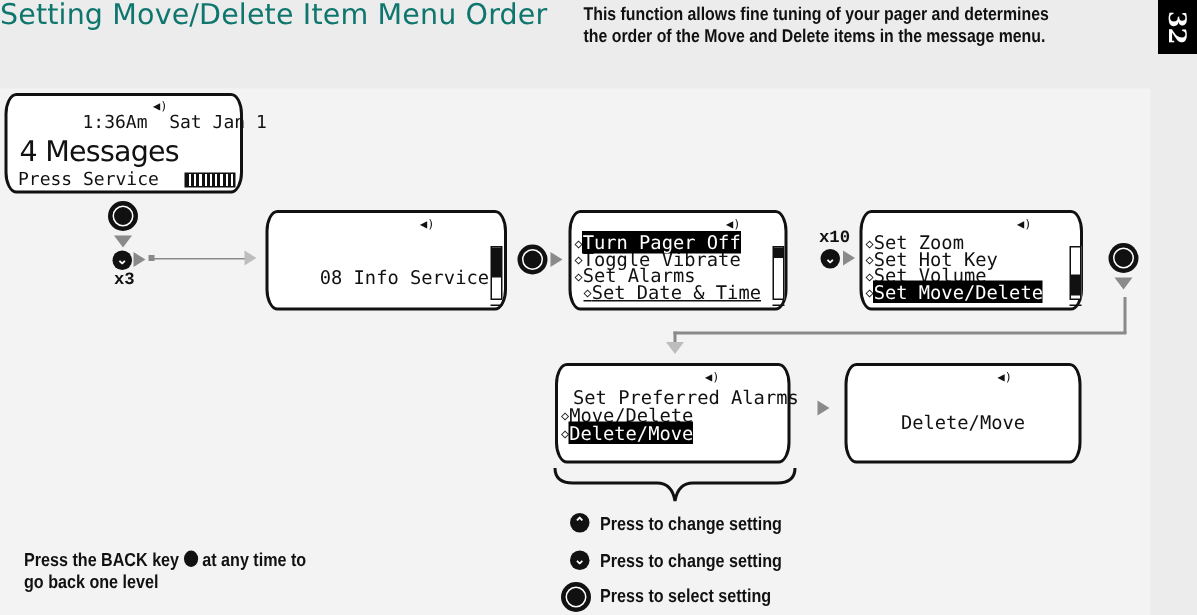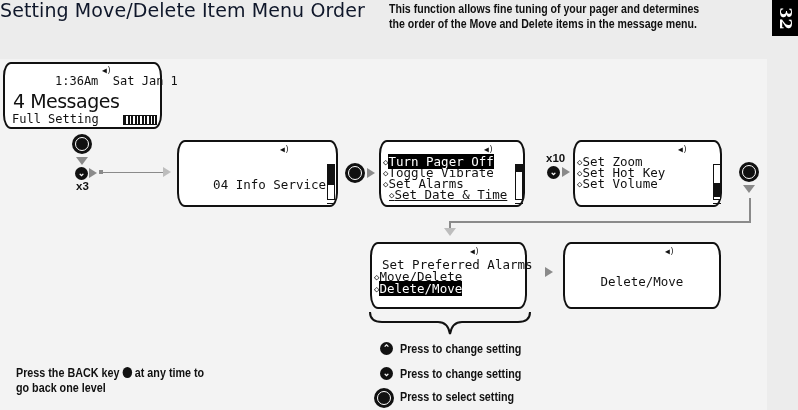--- a/index.html
+++ b/index.html
@@ -3,21 +3,21 @@
 <meta charset="utf-8">
 <style>
   html, body { margin: 0; padding: 0; }
   body {
     width: 798px; height: 410px; position: relative; overflow: hidden;
     background: #ececec;
     font-family: "Liberation Sans", sans-serif; color: #111;
   }
   .title {
     position: absolute; left: 0; top: -1px;
-    font-size: 19px; font-family: "DejaVu Sans", sans-serif; color: #0f172a;
+    font-size: 19px; font-family: "DejaVu Sans", sans-serif; color: #0f766e;
     letter-spacing: 0.1px;
   }
   .intro {
     position: absolute; left: 389px; top: 2px; width: 330px;
     font-size: 12.3px; font-weight: bold; line-height: 15px; color: #111;
     font-family: "Liberation Sans Narrow", "Liberation Sans", sans-serif;
     transform: scaleX(0.86); transform-origin: left top;
     width: 380px;
   }
   .page-tab {
@@ -56,21 +56,21 @@
   .knob::after {
     content: ""; position: absolute; left: 3px; top: 3px; width: 14px; height: 14px;
     border-radius: 50%; border: 1.5px solid #fff; box-sizing: border-box; background: #111;
   }
   .tri-r { position: absolute; width: 0; height: 0; border-top: 5px solid transparent; border-bottom: 5px solid transparent; border-left: 8px solid #8a8a8a; }
   .tri-d { position: absolute; width: 0; height: 0; border-left: 6px solid transparent; border-right: 6px solid transparent; border-top: 8px solid #8a8a8a; }
   .down-btn, .up-btn {
     position: absolute; width: 13px; height: 13px; border-radius: 50%; background: #111;
     color: #fff; font-size: 9px; line-height: 13px; text-align: center; font-weight: bold;
   }
-  .label-x { position: absolute; font-weight: bold; font-size: 11.5px; font-family: Liberation Sans, sans-serif; }
+  .label-x { position: absolute; font-weight: bold; font-size: 11.5px; font-family: Liberation Mono, monospace; }
   .gline { position: absolute; background: #8a8a8a; }
   .legend { position: absolute; left: 380px; font-size: 12.5px; font-weight: bold;
     font-family: "Liberation Sans Narrow", "Liberation Sans", sans-serif; }
   .legend .txt { position: absolute; left: 20px; top: 0; white-space: nowrap; transform: scaleX(0.86); transform-origin: left top; }
   .back-note { position: absolute; left: 16px; top: 366px; font-size: 12.5px; font-weight: bold; line-height: 15px;
     font-family: "Liberation Sans", sans-serif; transform: scaleX(0.86); transform-origin: left top; width: 220px; }
   .dot { display: inline-block; width: 11px; height: 11px; border-radius: 50%; background: #111; vertical-align: -1px; }
 </style>
 </head>
 <body>
@@ -80,37 +80,37 @@
 <div class="page-tab">
   <span>32</span>
 </div>
 
 <div class="panel"></div>
 
 <div class="lcd" style="left:3px;top:62px;width:159px;height:67px;">
   <span class="spk" style="left:97px;top:3px;">◀)</span>
   <div class="line" style="left:14px;top:11px;font-size:12px;margin-left:36px;">1:36Am  Sat Jan 1</div>
   <div class="line" style="left:8px;top:27px;font-size:19px;line-height:20px;font-family:'DejaVu Sans',sans-serif;font-weight:normal;letter-spacing:-0.5px;">4 Messages</div>
-  <div class="line" style="left:7px;top:49px;font-size:12px;">Full Setting</div>
+  <div class="line" style="left:7px;top:49px;font-size:12px;">Press Service</div>
   <div style="position:absolute;left:118px;top:51px;width:32px;height:8px;border:1.5px solid #111;background:repeating-linear-gradient(90deg,#111 0 2px,#fff 2px 3.5px);"></div>
 </div>
 
 <div class="knob" style="left:72px;top:134px;"></div>
 <div class="tri-d" style="left:76px;top:157px;"></div>
 <div class="down-btn" style="left:75px;top:167px;">⌄</div>
 <div class="tri-r" style="left:89px;top:168px;"></div>
 <div class="gline" style="left:100px;top:172px;width:65px;height:1px;"></div>
 <div style="position:absolute;left:99px;top:170px;width:4px;height:4px;background:#8a8a8a;"></div>
 <div class="tri-r" style="left:163px;top:167px;border-left-color:#bdbdbd;"></div>
 <div class="label-x" style="left:76px;top:180px;">x3</div>
 
 <div class="lcd" style="left:177px;top:140px;width:161px;height:67px;">
   <span class="spk" style="left:101px;top:4px;">◀)</span>
   <div class="line" style="left:4px;top:25px;">
-    <span>04</span> <span>Info Services</span>
+    <span>08</span> <span>Info Services</span>
   </div>
   <div class="scrollbar" style="left:148px;top:22px;height:34px;">
     <div class="thumb" style="top:0;height:20px;"></div>
     <div class="tick" style="top:38px;"></div>
   </div>
 </div>
 
 <div class="knob" style="left:345px;top:163px;"></div>
 <div class="tri-r" style="left:367px;top:168px;"></div>
 
@@ -128,20 +128,21 @@
 
 <div class="label-x" style="left:546px;top:152px;">x10</div>
 <div class="down-btn" style="left:547px;top:166px;">⌄</div>
 <div class="tri-r" style="left:562px;top:167px;"></div>
 
 <div class="lcd" style="left:573px;top:140px;width:149px;height:67px;">
   <span class="spk" style="left:103px;top:4px;">◀)</span>
   <div class="line" style="left:2px;top:14px;"><span class="bullet">◇</span><span>Set Zoom</span></div>
   <div class="line" style="left:2px;top:25px;"><span class="bullet">◇</span><span>Set Hot Key</span></div>
   <div class="line" style="left:2px;top:36px;"><span class="bullet">◇</span><span>Set Volume</span></div>
+  <div class="line" style="left:2px;top:47px;"><span class="bullet">◇</span><span class="hl">Set Move/Delete</span></div>
   <div class="scrollbar" style="left:138px;top:22px;height:34px;">
     <div class="thumb" style="top:18px;height:14px;"></div>
     <div class="tick" style="top:38px;"></div>
   </div>
 </div>
 
 <div class="knob" style="left:739px;top:162px;"></div>
 <div class="tri-d" style="left:743px;top:185px;"></div>
 <div class="gline" style="left:749px;top:198px;width:2px;height:24px;"></div>
 <div class="gline" style="left:449px;top:221px;width:302px;height:2px;"></div>

